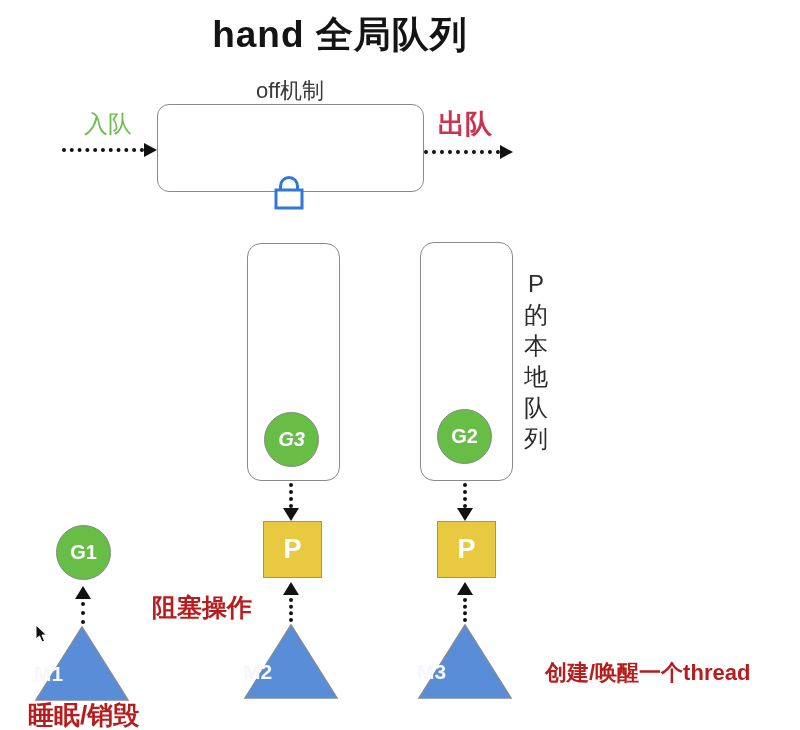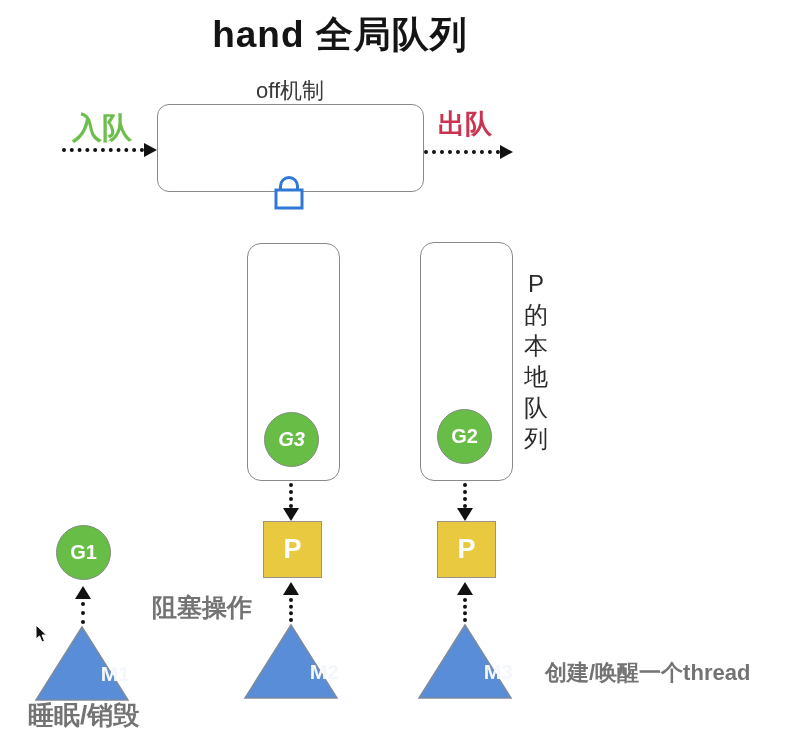--- a/index.html
+++ b/index.html
@@ -7,22 +7,22 @@
   .canvas{position:relative;width:800px;height:730px;background:#ffffff;overflow:hidden;}
 
   .title{position:absolute;left:120px;top:10px;width:440px;text-align:center;
          font-size:37px;font-weight:bold;color:#141414;letter-spacing:1px;}
 
   .gq-label{position:absolute;left:190px;top:76px;width:200px;text-align:center;
             font-size:22px;color:#3a3a3a;}
   .gq-box{position:absolute;left:157px;top:104px;width:265px;height:86px;
           border:1.5px solid #8a8a8a;border-radius:12px;background:#fff;}
 
-  .enqueue{position:absolute;left:66px;top:108px;width:72px;text-align:center;
-           font-size:30px;font-weight:bold;color:#6cbf4c;}
+  .enqueue{position:absolute;left:72px;top:108px;width:72px;text-align:center;
+           font-size:24px;font-weight:normal;color:#6cbf4c;}
   .dequeue{position:absolute;left:432px;top:106px;width:66px;text-align:center;
            font-size:27px;font-weight:bold;color:#cb3351;}
 
   .dotline-h{position:absolute;height:0;border-top:4px dotted #111;}
   .dotline-v{position:absolute;width:0;border-left:4px dotted #111;}
   .ah-right{position:absolute;width:0;height:0;
             border-top:7px solid transparent;border-bottom:7px solid transparent;
             border-left:13px solid #111;}
   .ah-down{position:absolute;width:0;height:0;
            border-left:8px solid transparent;border-right:8px solid transparent;
@@ -43,24 +43,24 @@
            background:#67bd45;border:1.5px solid #828a7f;
            display:flex;align-items:center;justify-content:center;
            color:#fff;font-weight:bold;font-size:20px;box-sizing:border-box;}
 
   .psquare{position:absolute;width:59px;height:57px;background:#e9c93f;
            border:1.5px solid #9a9488;display:flex;align-items:center;justify-content:center;
            color:#fff;font-weight:bold;font-size:27px;box-sizing:border-box;}
 
   .tri{position:absolute;width:96px;height:78px;}
   .tri svg{position:absolute;left:0;top:0;}
-  .tri .mlabel{position:absolute;left:0;right:0;top:38px;text-align:right;
+  .tri .mlabel{position:absolute;left:0;right:0;top:38px;text-align:left;
                color:#f4f7fb;font-weight:bold;font-size:21px;}
 
-  .red-note{position:absolute;color:#737373;font-weight:bold;white-space:nowrap;}
+  .red-note{position:absolute;color:#b91c1c;font-weight:bold;white-space:nowrap;}
   .note-block{left:152px;top:591px;font-size:25px;}
   .note-sleep{left:28px;top:698px;font-size:26px;}
   .note-create{left:545px;top:658px;font-size:22px;}
 
   .lock{position:absolute;left:269px;top:174px;}
   .cursor{position:absolute;left:50px;top:38px;}
 </style>
 </head>
 <body>
 

